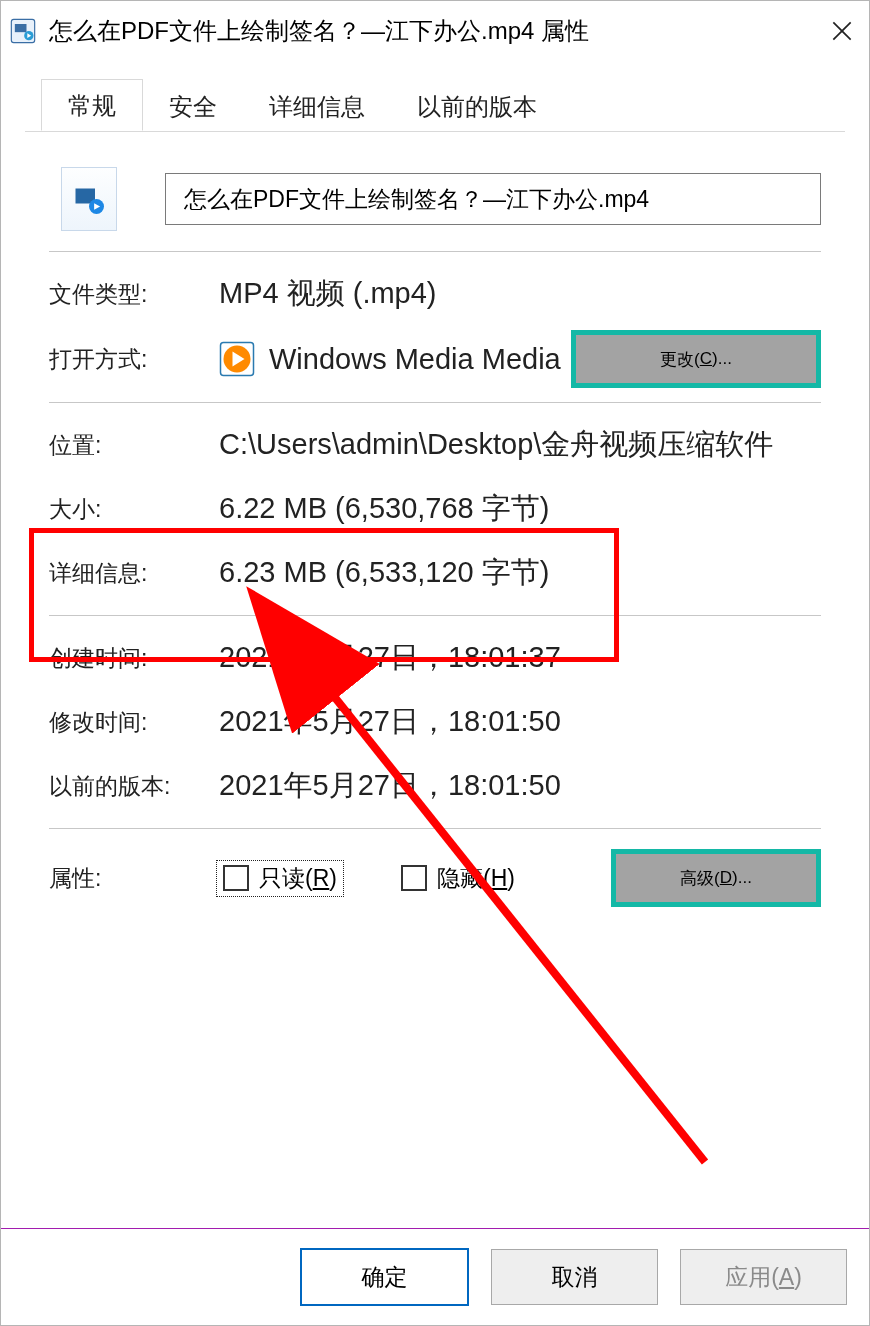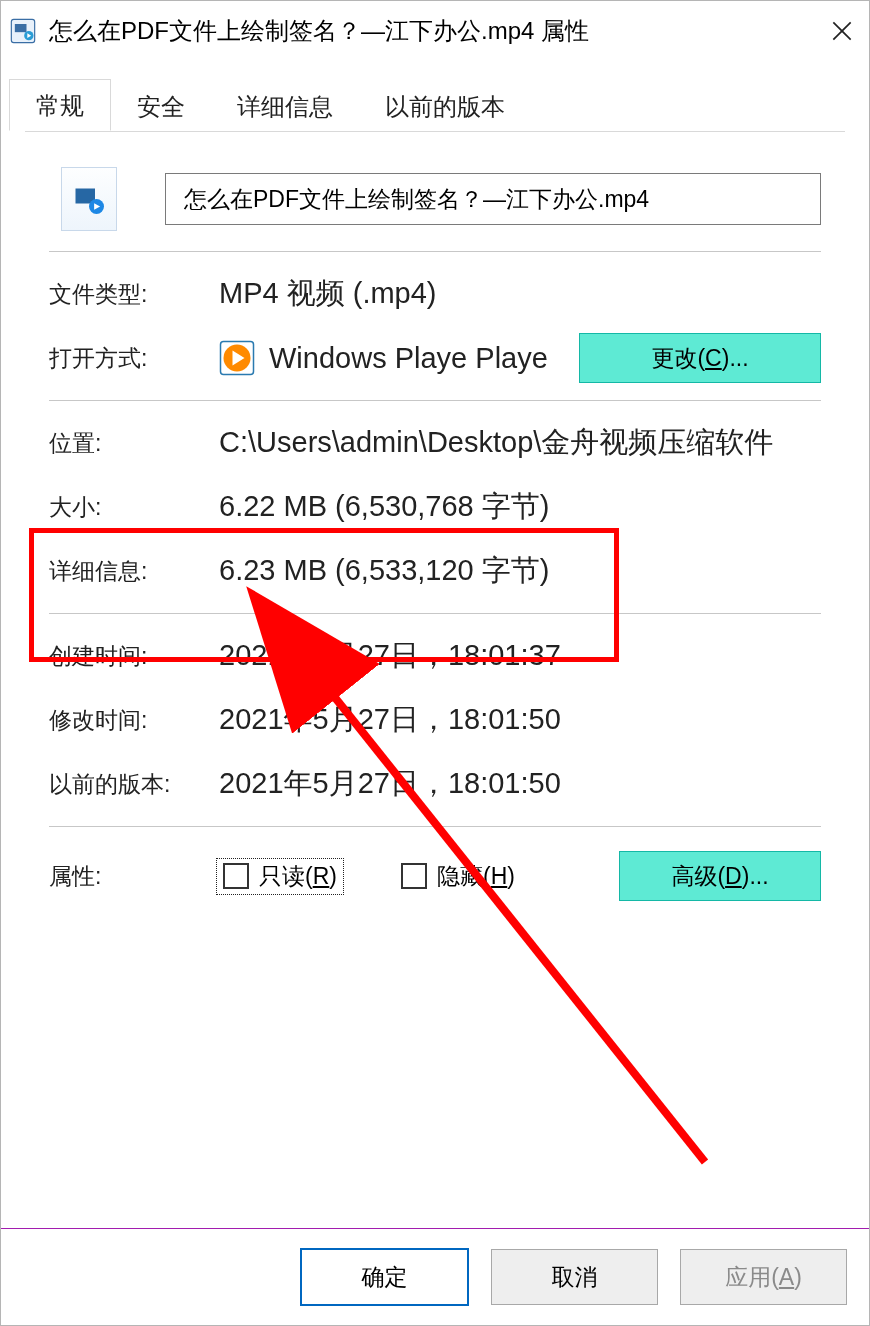--- a/index.html
+++ b/index.html
@@ -5,38 +5,38 @@
   html,body{margin:0;padding:0;height:100%;font-family:"Segoe UI","Microsoft YaHei",Arial,sans-serif;}
   body{background:#fff;display:flex;justify-content:center;}
   .window{width:870px;height:1326px;box-sizing:border-box;border:1px solid #b5b5b5;background:#fff;display:flex;flex-direction:column;position:relative;}
   
   .titlebar{display:flex;align-items:center;height:60px;padding:0 4px;}
   .title-icon{width:28px;height:28px;margin:0 12px 0 4px;display:flex;align-items:center;justify-content:center;}
   .title-text{font-size:24px;flex:1;white-space:nowrap;overflow:hidden;text-overflow:ellipsis;}
   .close-btn{width:46px;height:46px;display:flex;align-items:center;justify-content:center;cursor:pointer;}
   .close-btn svg{width:26px;height:26px;}
   
-  .tabstrip{display:flex;align-items:flex-end;height:52px;padding-left:8px;margin-top:18px;}
+  .tabstrip{display:flex;align-items:flex-end;height:52px;padding-left:8px;margin-top:18px;margin-left:32px;}
   .tab{padding:10px 26px 8px 26px;font-size:24px;color:#222;cursor:pointer;}
   .tab.active{background:#fff;border:1px solid #d9d9d9;border-bottom:1px solid #fff;position:relative;z-index:2;}
   .tabcontent{border-top:1px solid #d9d9d9;margin:0 24px;flex:1;position:relative;}
   .tabinner{margin-top:-1px;padding:28px 24px 0 24px;}
   
   .row{display:flex;align-items:center;min-height:56px;margin:8px 0;}
   .label{width:170px;font-size:23px;color:#222;flex-shrink:0;}
   .value{font-size:29px;color:#222;white-space:nowrap;overflow:hidden;text-overflow:ellipsis;}
   .hr{height:1px;background:#c7c7c7;margin:14px 0;}
   
   .file-icon{width:54px;height:62px;border:1px solid #c8d8ea;background:linear-gradient(#fdfeff,#eef5fc);margin-left:12px;margin-right:48px;display:flex;align-items:center;justify-content:center;}
   .file-icon svg{width:36px;height:36px;}
   .filename-input{flex:1;height:52px;border:1px solid #7a7a7a;font-size:23px;padding:0 18px;box-sizing:border-box;}
   
   .wmp-icon{width:36px;height:36px;margin-right:14px;display:flex;align-items:center;justify-content:center;}
   
-  .btn{height:48px;min-width:200px;border:1px solid #14b8a6;background:#5eead4;font-size:23px;display:flex;align-items:center;justify-content:center;cursor:pointer;}
+  .btn{height:48px;min-width:200px;border:5px solid #14b8a6;background:#a3a3a3;font-size:17px;display:flex;align-items:center;justify-content:center;cursor:pointer;}
   .change-btn{margin-left:auto;width:240px;}
   .adv-btn{margin-left:auto;width:200px;}
   
   .chk{display:inline-flex;align-items:center;font-size:23px;margin-right:60px;}
   .chk .box{width:22px;height:22px;border:2px solid #333;margin-right:10px;}
   .chk.focused{outline:1px dotted #222;outline-offset:2px;padding:0 4px;}
   
   .footer{border-top:1px solid #a21caf;height:96px;display:flex;align-items:center;justify-content:flex-end;padding:0 22px;gap:22px;}
   .fbtn{width:165px;height:54px;border:1px solid #a8a8a8;background:#eee;font-size:23px;display:flex;align-items:center;justify-content:center;cursor:pointer;}
   .fbtn.primary{border:2px solid #0067c0;background:#fff;}
@@ -100,21 +100,21 @@
 
       <div class="row">
         <span class="label">打开方式:</span>
         <span class="wmp-icon">
           <svg viewBox="0 0 24 24">
               <rect x="1" y="1" width="22" height="22" rx="2" fill="#fff" stroke="#2a7ab0"></rect>
               <circle cx="12" cy="12" r="9" fill="#ff8a00"></circle>
               <polygon points="9,7 17,12 9,17" fill="#fff"></polygon>
             </svg>
         </span>
-        <span class="value" style="flex:0 1 auto;">Windows Playe Playe</span>
+        <span class="value" style="flex:0 1 auto;">Windows Media Media</span>
         <div class="btn change-btn">
           <span>更改(</span>
             <span class="ul">C</span>
             <span>)...</span>
         </div>
       </div>
 
       <div class="hr"></div>
 
       <div class="row">

